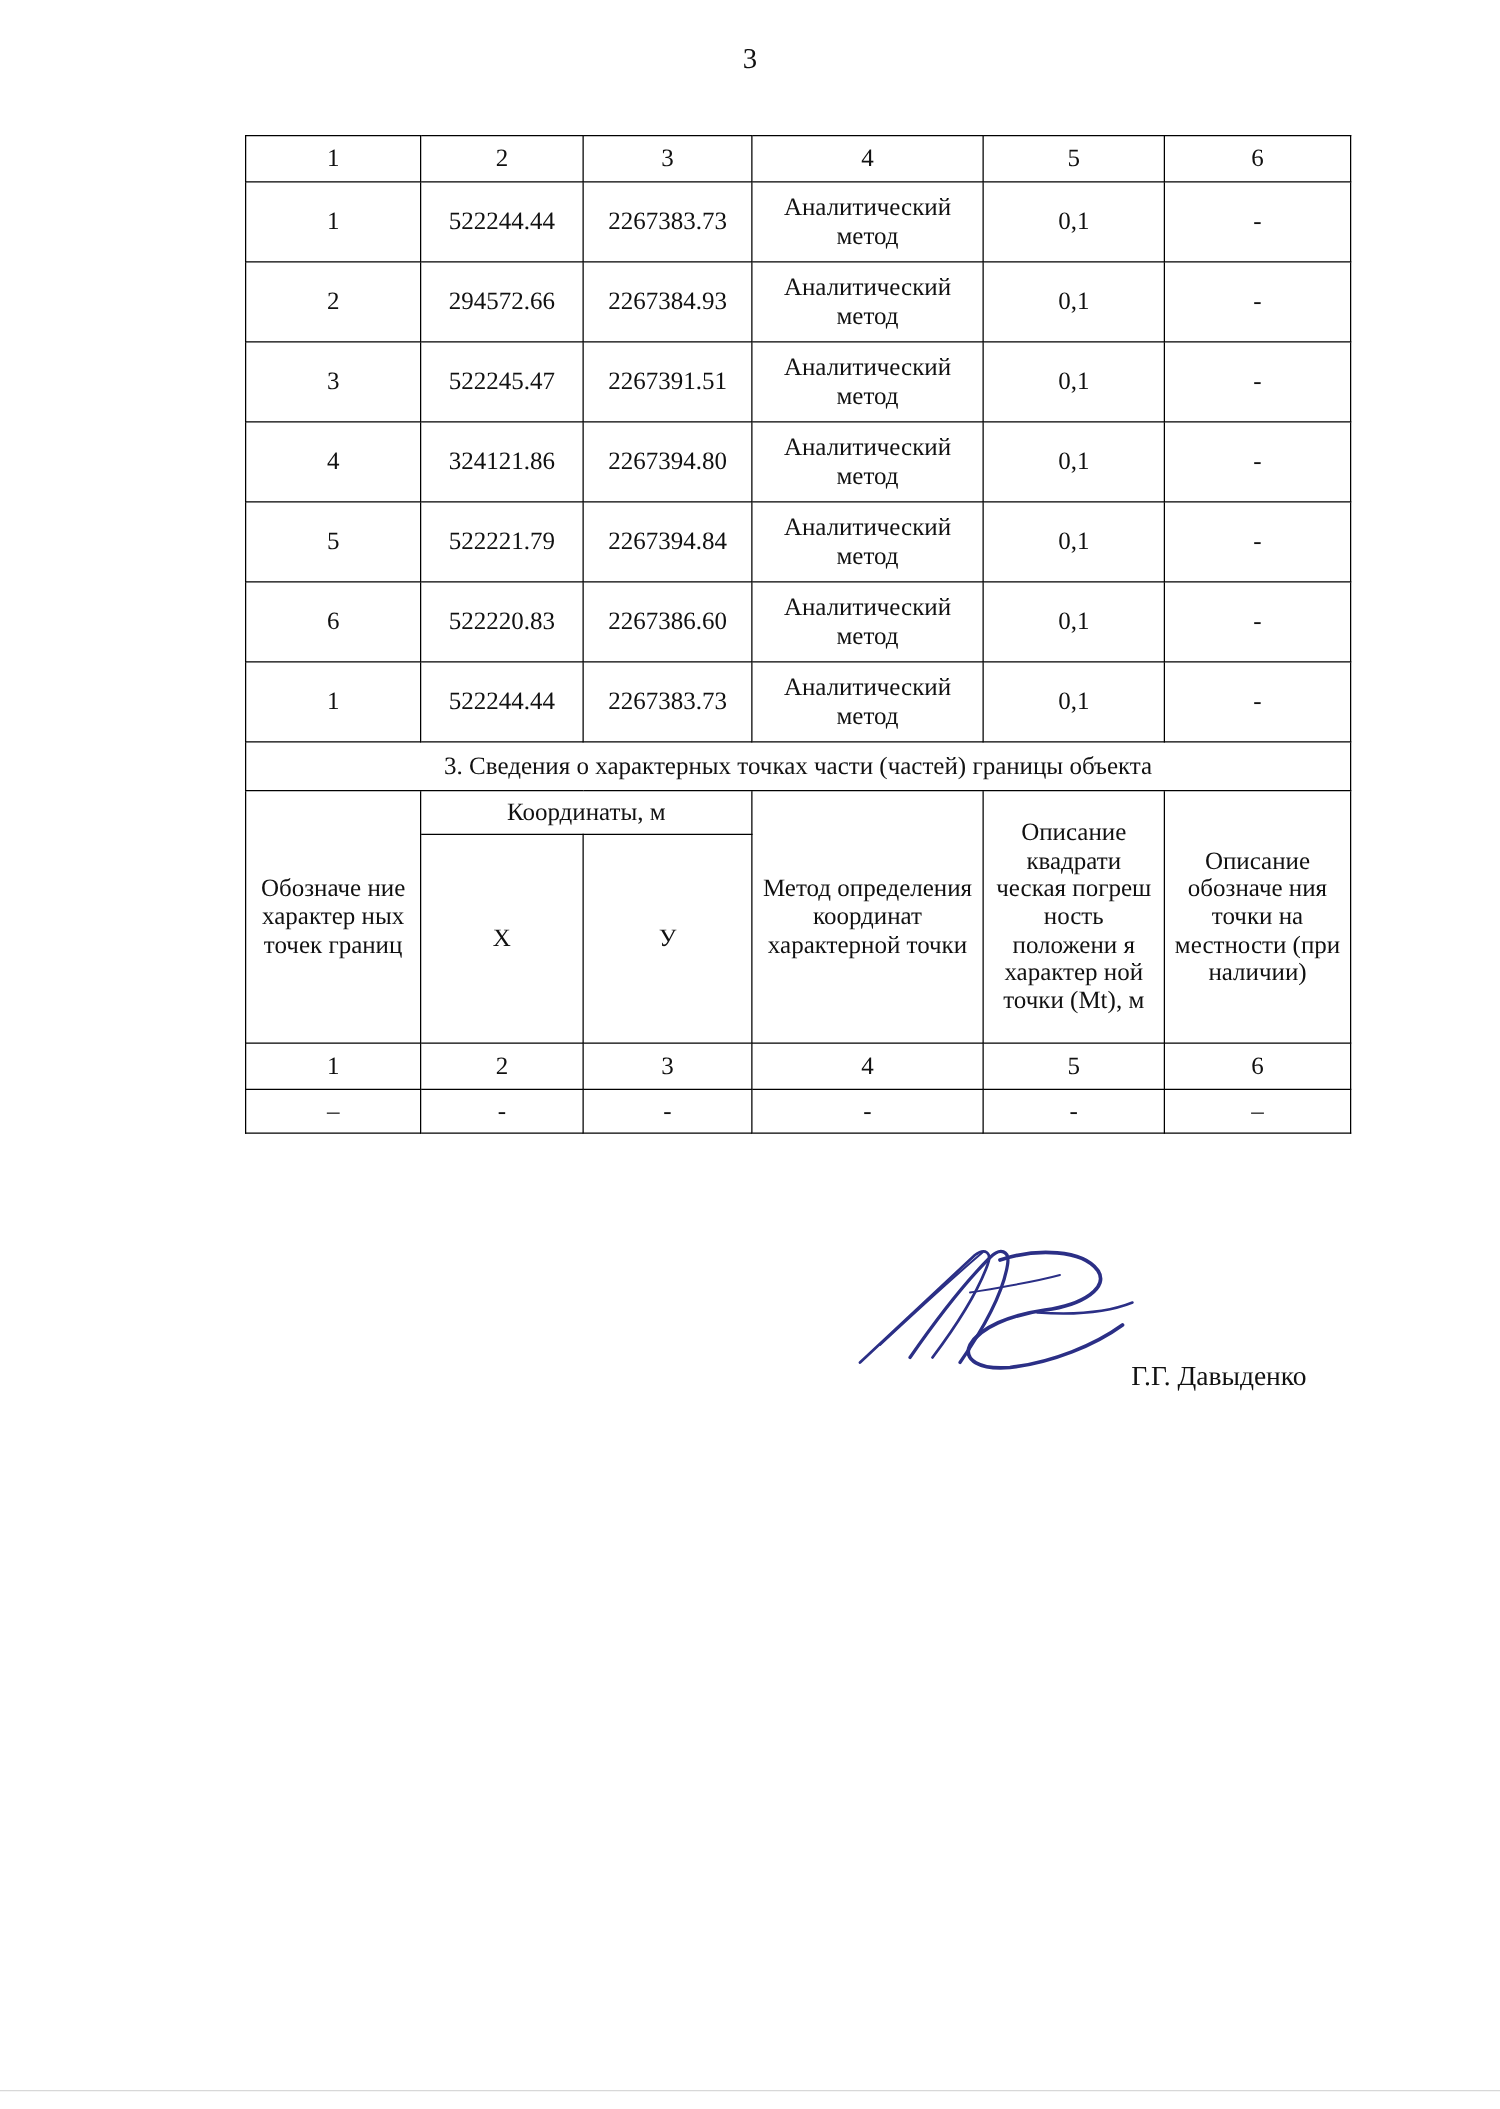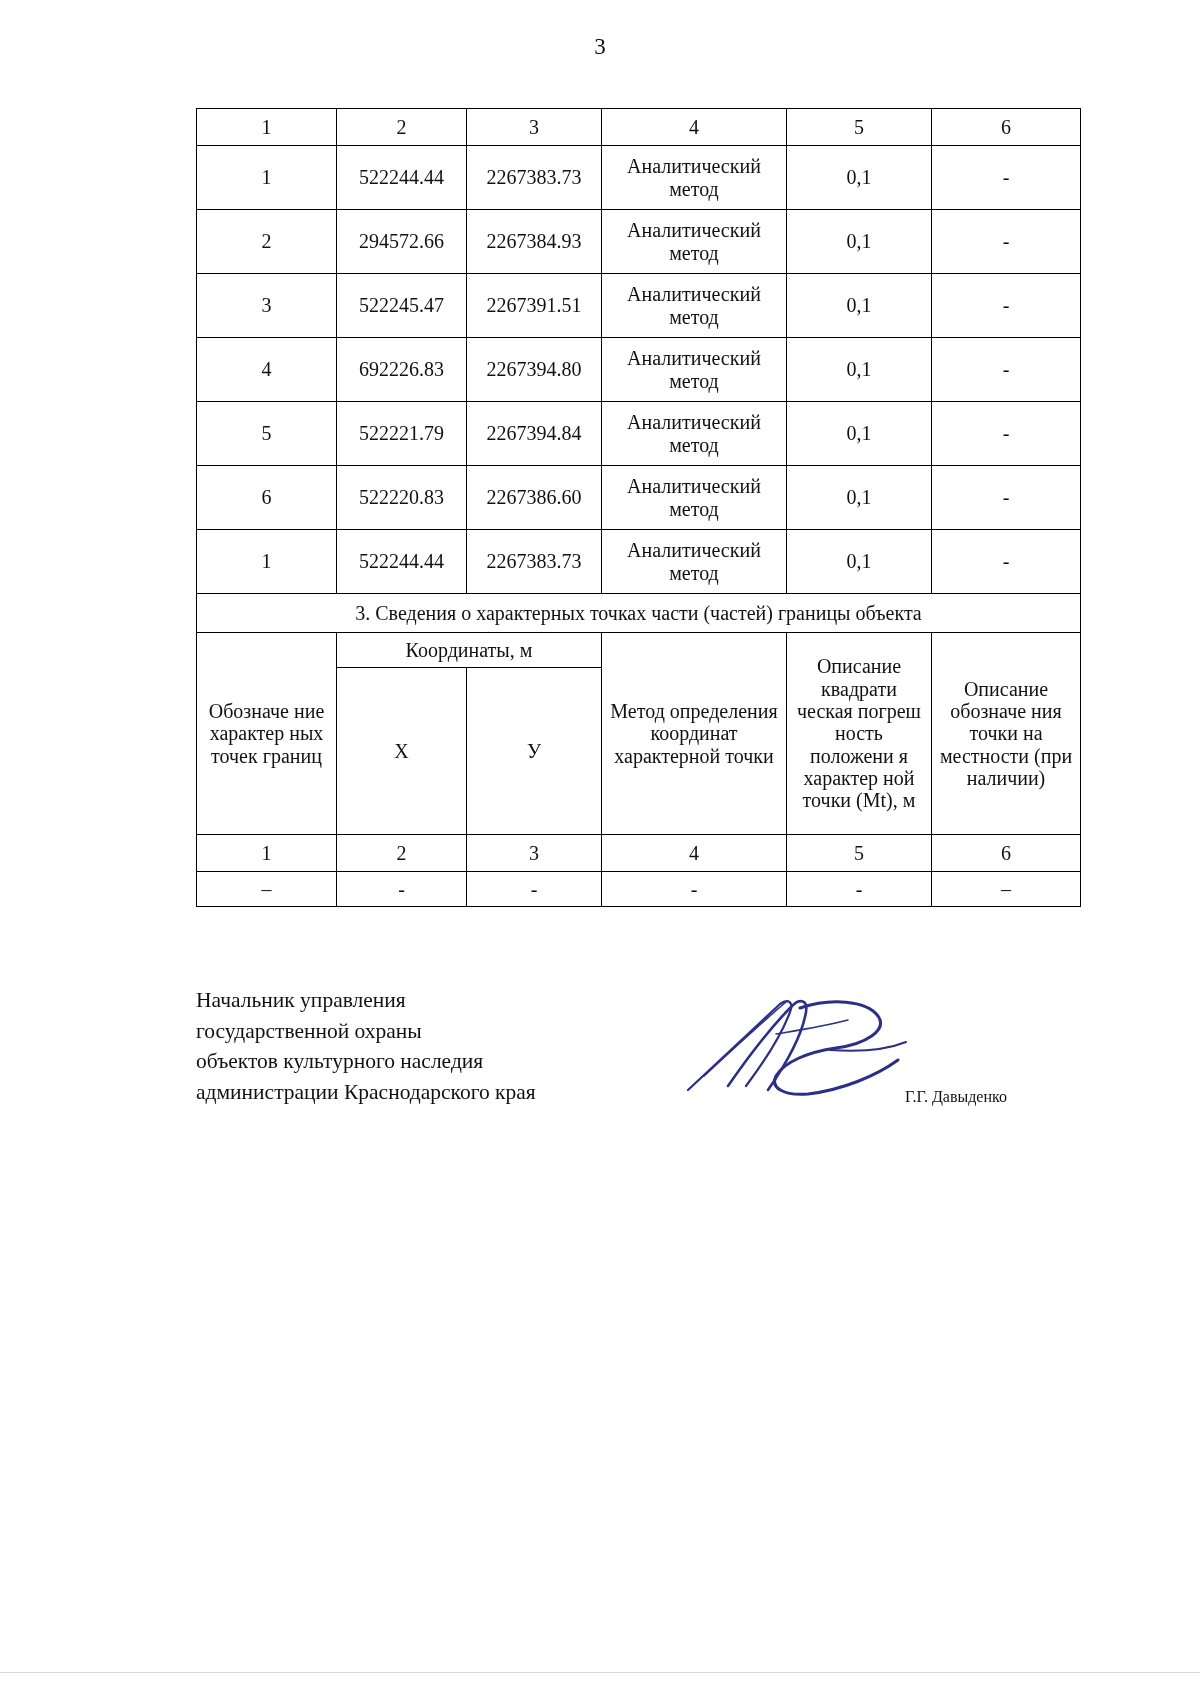--- a/index.html
+++ b/index.html
@@ -93,21 +93,21 @@
     top: 985px;
     width: 470px;
     font-size: 21.5px;
     line-height: 1.42;
     font-family: "Liberation Serif", serif;
   }
   .signature-name {
     position: absolute;
     left: 905px;
     top: 1088px;
-    font-size: 16px;
+    font-size: 22px;
     font-family: "Liberation Serif", serif;
     white-space: nowrap;
   }
   .signature-mark {
     position: absolute;
     left: 680px;
     top: 990px;
     width: 250px;
     height: 115px;
   }
@@ -167,21 +167,21 @@
         <tr class="data-row">
           <td>3</td>
           <td>522245.47</td>
           <td>2267391.51</td>
           <td>Аналитический метод</td>
           <td>0,1</td>
           <td>-</td>
         </tr>
         <tr class="data-row">
           <td>4</td>
-          <td>692226.83</td>
+          <td>324121.86</td>
           <td>2267394.80</td>
           <td>Аналитический метод</td>
           <td>0,1</td>
           <td>-</td>
         </tr>
         <tr class="data-row">
           <td>5</td>
           <td>522221.79</td>
           <td>2267394.84</td>
           <td>Аналитический метод</td>
@@ -235,26 +235,20 @@
           <td>-</td>
           <td>-</td>
           <td>-</td>
           <td>-</td>
           <td>–</td>
         </tr>
       </tbody>
     </table>
   </div>
 
-  <div class="signature-block">
-    <div>Начальник управления</div>
-    <div>государственной охраны</div>
-    <div>объектов культурного наследия</div>
-    <div>администрации Краснодарского края</div>
-  </div>
 
   <svg class="signature-mark" viewBox="0 0 250 115">
     <g fill="none" stroke="#2b2f86" stroke-width="2.4" stroke-linecap="round" stroke-linejoin="round">
       <path d="M8 100 C 40 70, 70 42, 100 14 C 108 8, 114 12, 110 22 C 102 44, 84 72, 66 96" stroke-width="2.2"></path>
       <path d="M24 86 C 52 60, 80 34, 106 12" stroke-width="1.6"></path>
       <path d="M48 96 C 66 70, 88 40, 112 16 C 120 8, 128 10, 126 22 C 122 46, 106 74, 88 100" stroke-width="2.6"></path>
       <path d="M120 18 C 150 8, 186 10, 198 26 C 208 40, 186 54, 156 58 C 128 62, 104 72, 96 86 C 90 98, 104 106, 128 104 C 162 100, 196 86, 218 70" stroke-width="3"></path>
       <path d="M150 60 C 178 62, 206 60, 226 52" stroke-width="2"></path>
       <path d="M96 44 C 120 40, 146 36, 168 30" stroke-width="1.5"></path>
     </g>

